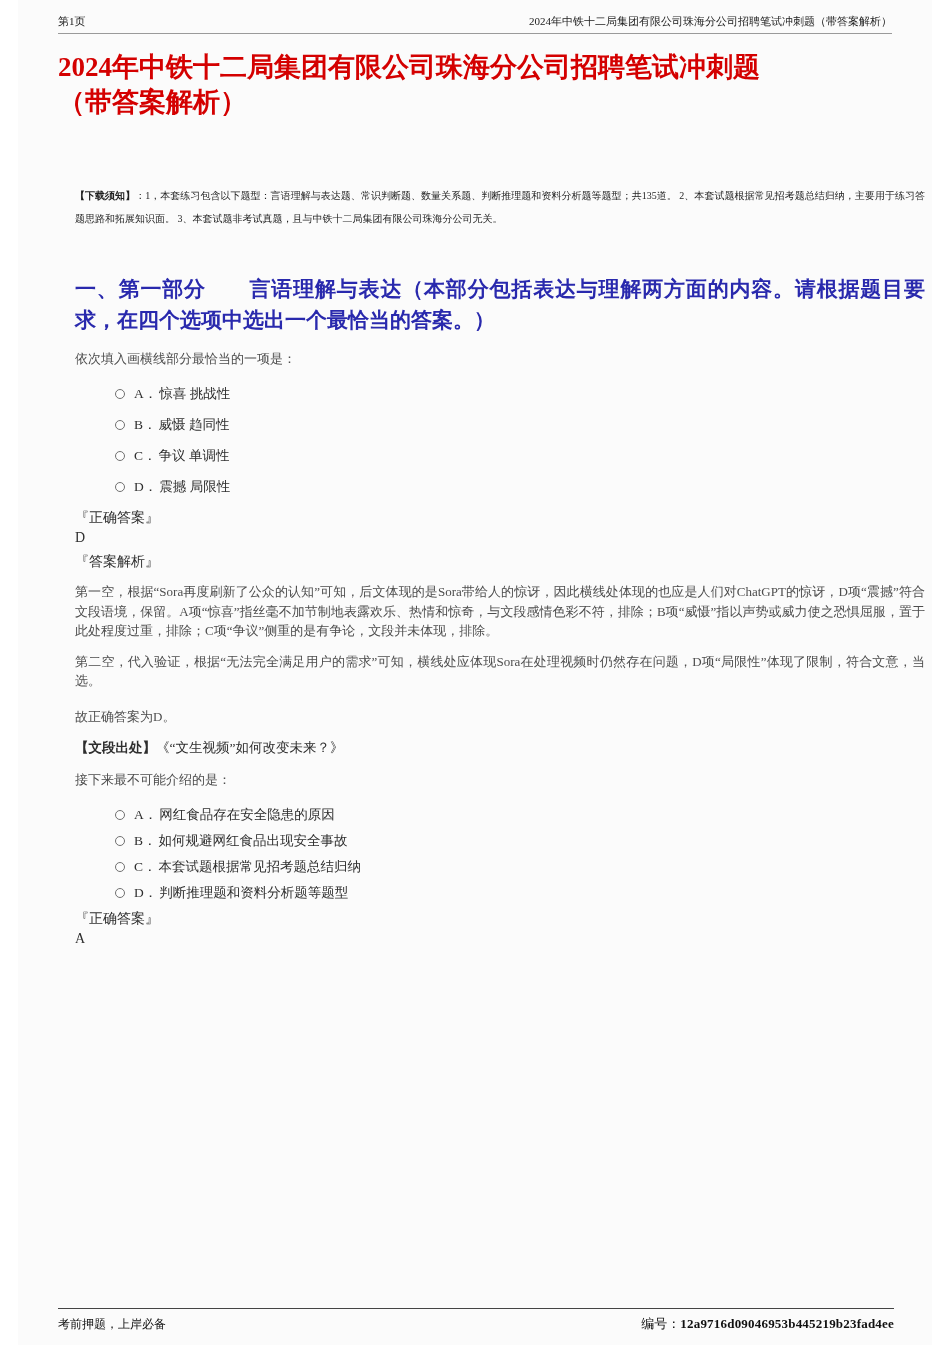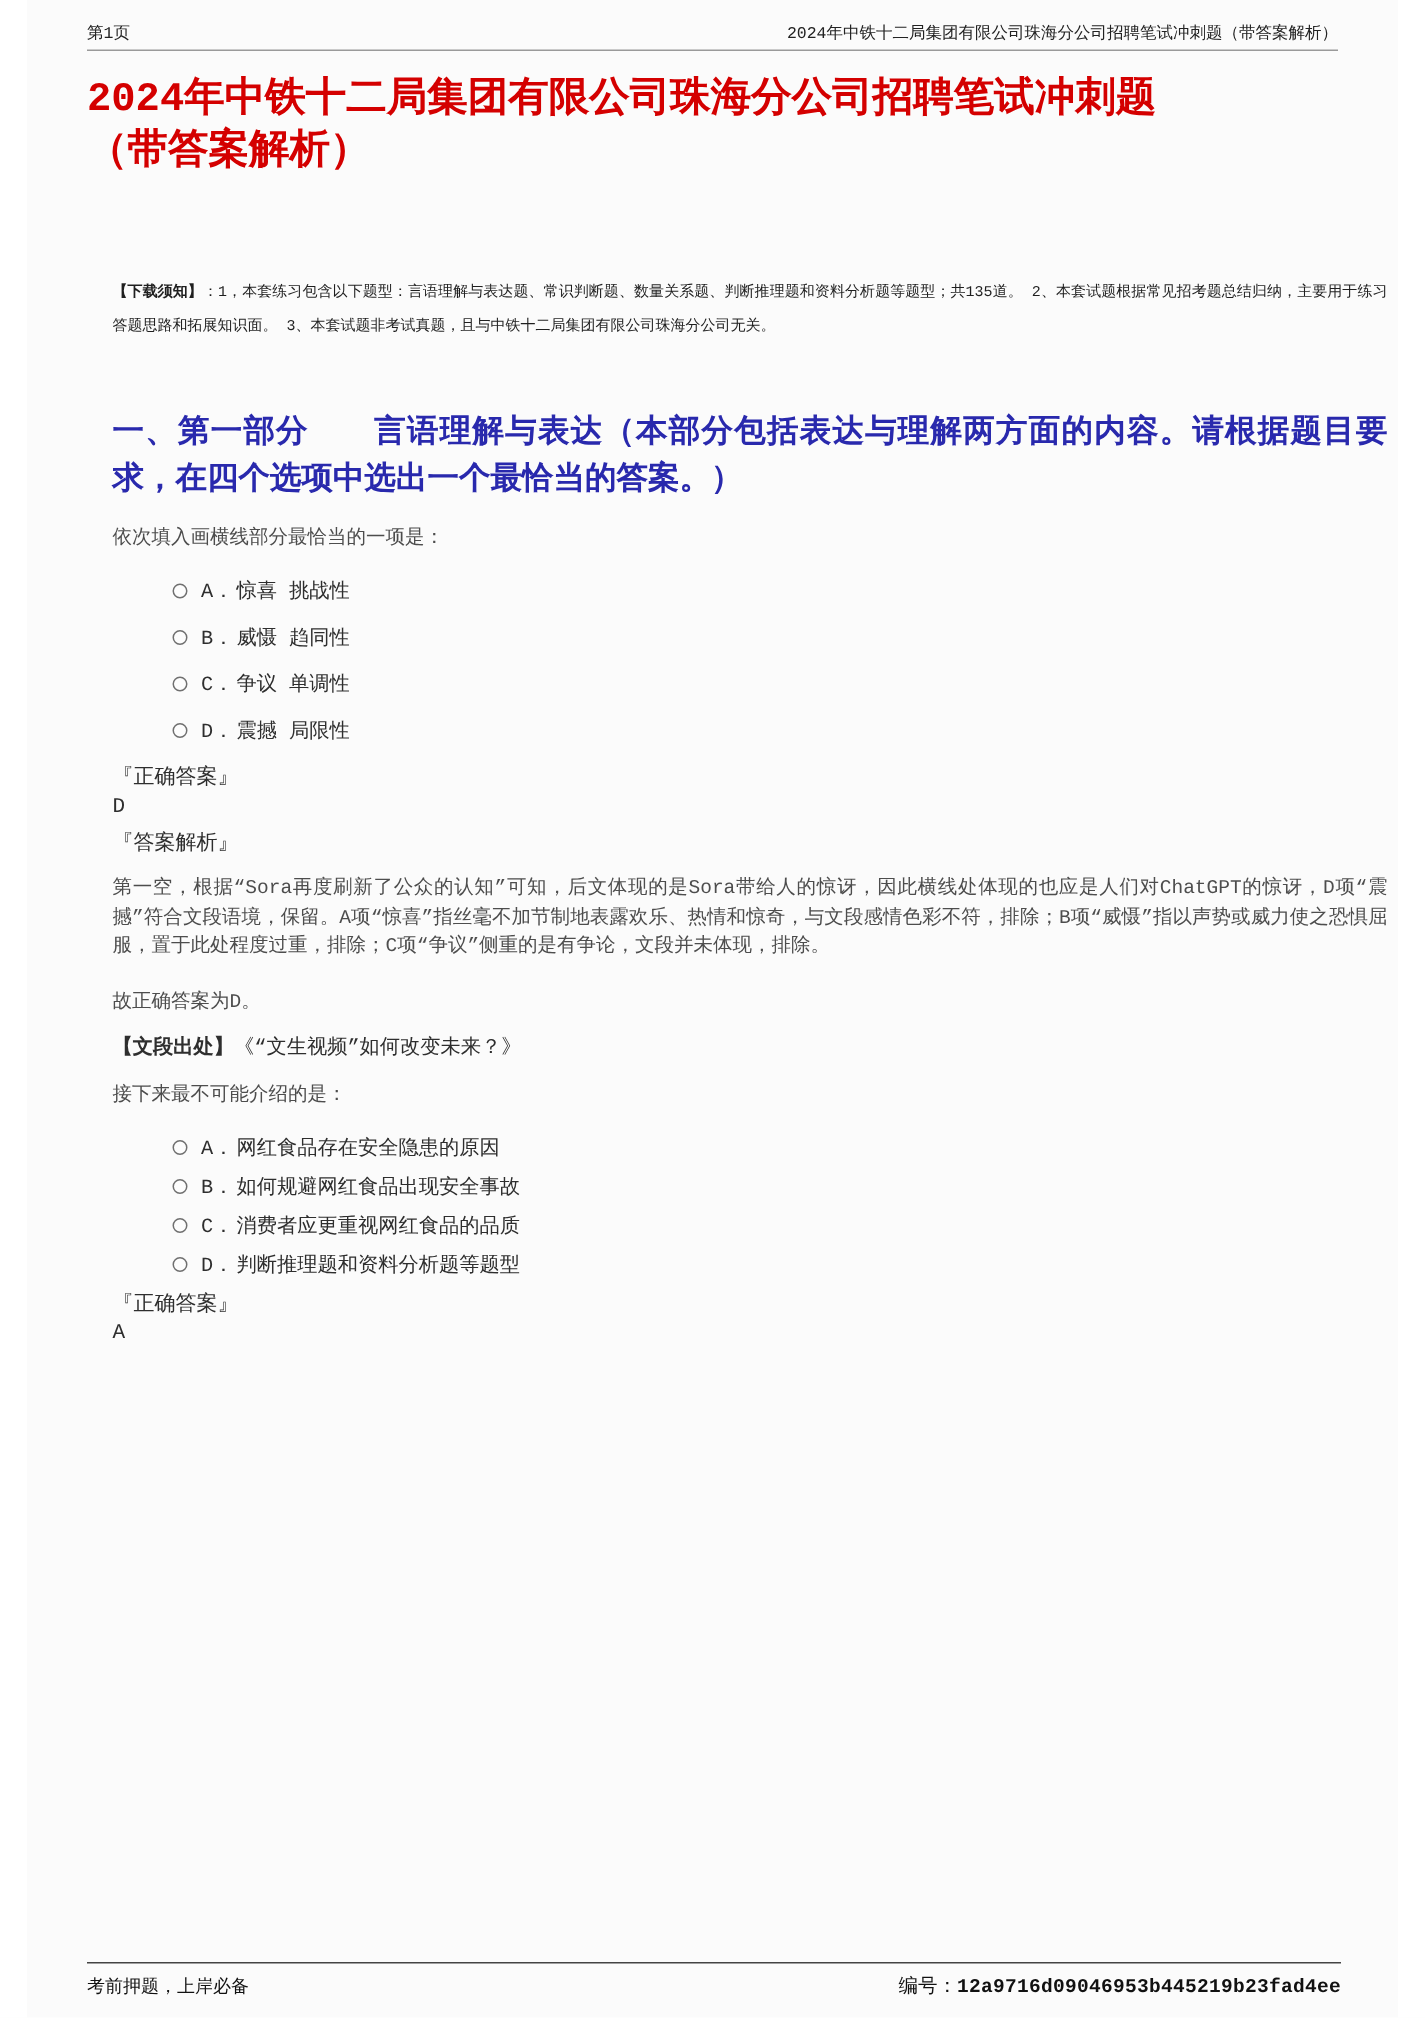--- a/index.html
+++ b/index.html
@@ -9,21 +9,20 @@
     color: #333;
   }
   .page {
     position: relative;
     width: 914px;
     height: 1345px;
     margin: 0 auto;
     background: #fbfbfb;
     padding: 14px 40px 0 40px;
     overflow: hidden;
-    font-family: Liberation Mono, monospace;
   }
   
   .page-header {
     display: flex;
     justify-content: space-between;
     align-items: flex-end;
     font-size: 11px;
     color: #222;
     padding-bottom: 4px;
     border-bottom: 1px solid #9a9a9a;
@@ -181,20 +180,21 @@
           <span class="opt-label">D．</span>
           <span class="opt-text">震撼 局限性</span>
         </div>
       </div>
 
       <div class="answer-label">『正确答案』</div>
       <div class="answer-value">D</div>
       <div class="answer-label">『答案解析』</div>
 
       <p class="analysis">第一空，根据“Sora再度刷新了公众的认知”可知，后文体现的是Sora带给人的惊讶，因此横线处体现的也应是人们对ChatGPT的惊讶，D项“震撼”符合文段语境，保留。A项“惊喜”指丝毫不加节制地表露欢乐、热情和惊奇，与文段感情色彩不符，排除；B项“威慑”指以声势或威力使之恐惧屈服，置于此处程度过重，排除；C项“争议”侧重的是有争论，文段并未体现，排除。</p>
+      <p class="analysis">第二空，代入验证，根据“无法完全满足用户的需求”可知，横线处应体现Sora在处理视频时仍然存在问题，D项“局限性”体现了限制，符合文意，当选。</p>
 
       <p class="conclusion">故正确答案为D。</p>
 
       <p class="source"><span class="bold">【文段出处】</span><span>《“文生视频”如何改变未来？》</span></p>
     </section>
 
     <section class="question q2">
       <p class="prompt">接下来最不可能介绍的是：</p>
 
       <div class="options tight">
@@ -204,21 +204,21 @@
           <span class="opt-text">网红食品存在安全隐患的原因</span>
         </div>
         <div class="option">
           <span class="radio"></span>
           <span class="opt-label">B．</span>
           <span class="opt-text">如何规避网红食品出现安全事故</span>
         </div>
         <div class="option">
           <span class="radio"></span>
           <span class="opt-label">C．</span>
-          <span class="opt-text">消费者应更重视网红食品的品质</span>
+          <span class="opt-text">本套试题根据常见招考题总结归纳</span>
         </div>
         <div class="option">
           <span class="radio"></span>
           <span class="opt-label">D．</span>
           <span class="opt-text">判断推理题和资料分析题等题型</span>
         </div>
       </div>
 
       <div class="answer-label">『正确答案』</div>
       <div class="answer-value">A</div>

